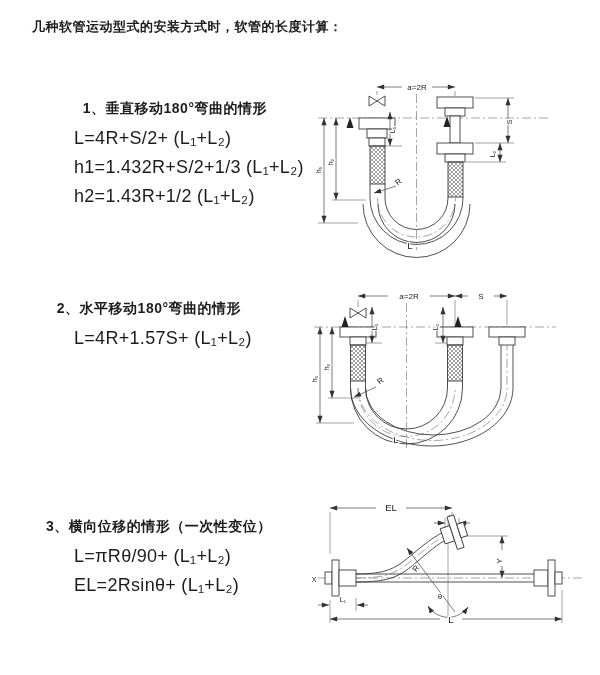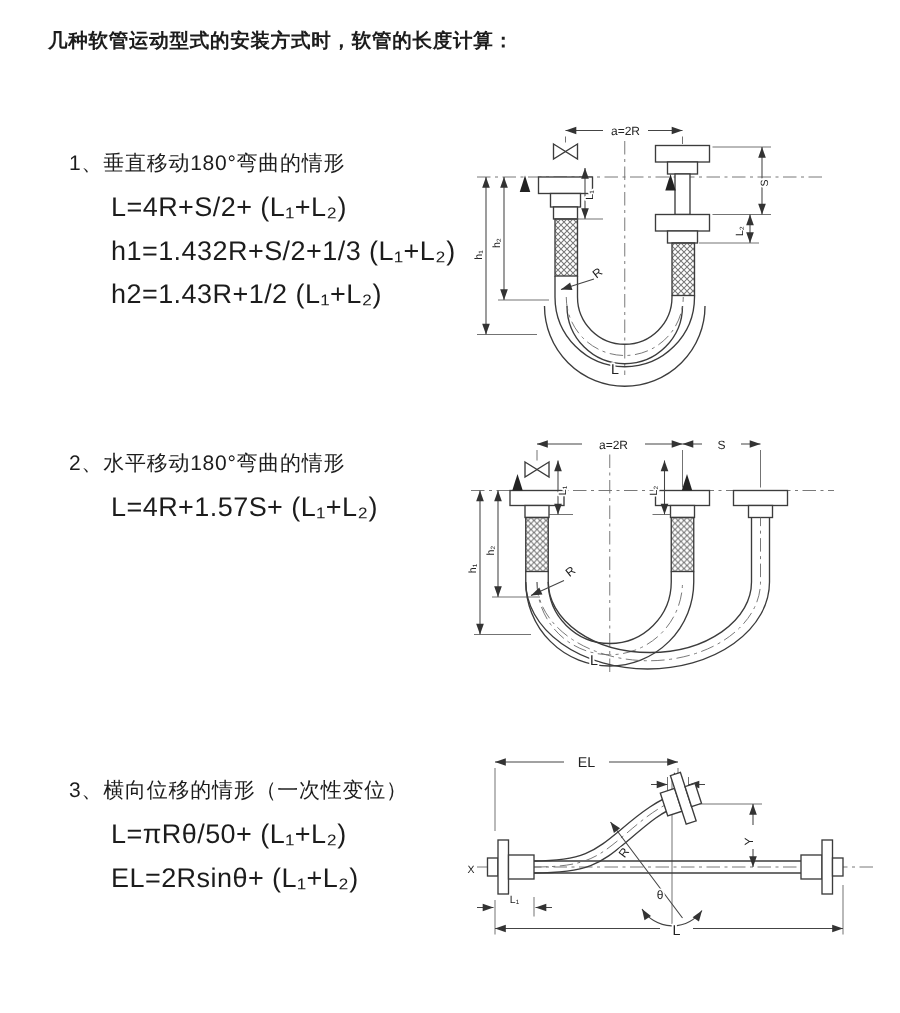--- a/index.html
+++ b/index.html
@@ -1,21 +1,21 @@
 <!DOCTYPE html>
 <html><head>
 <meta charset="utf-8">
 <style>
   html,body{margin:0;padding:0;background:#fff;}
   body{width:600px;height:675px;position:relative;overflow:hidden;
        font-family:"Liberation Sans","DejaVu Sans",sans-serif;color:#1c1c1c;}
   .title{position:absolute;left:32px;top:18px;font-size:13px;font-weight:bold;letter-spacing:.5px;}
   .section{position:absolute;left:46px;}
   .s1{top:100px}.s2{top:300px}.s3{top:518px}
-  .heading{font-size:14px;font-weight:normal;letter-spacing:.5px;margin-bottom:6px;}
+  .heading{font-size:14px;font-weight:bold;letter-spacing:.5px;margin-bottom:6px;text-align:center;}
   .formula{font-size:18px;line-height:29px;padding-left:28px;letter-spacing:.3px;}
   .diag{position:absolute;}
   .d1{left:310px;top:70px}.d2{left:308px;top:283px}.d3{left:300px;top:492px}
   
   .part{fill:#fff;stroke:#3c3c3c;stroke-width:.9}
   .hose{fill:none;stroke:#3c3c3c;stroke-width:.9}
   .braid{fill:url(#braid);stroke:#3c3c3c;stroke-width:.9}
   .dim{stroke:#444;stroke-width:.7;fill:none}
   .ext{stroke:#555;stroke-width:.55;fill:none}
   .cl{stroke:#6a6a6a;stroke-width:.6;stroke-dasharray:9 3 2 3;fill:none}
@@ -37,21 +37,21 @@
   <div class="formula">h2=1.43R+1/2 (L₁+L₂)</div>
 </div>
 
 <div class="section s2">
   <div class="heading">2、水平移动180°弯曲的情形</div>
   <div class="formula">L=4R+1.57S+ (L₁+L₂)</div>
 </div>
 
 <div class="section s3">
   <div class="heading">3、横向位移的情形（一次性变位）</div>
-  <div class="formula">L=πRθ/50+ (L₁+L₂)</div>
+  <div class="formula">L=πRθ/90+ (L₁+L₂)</div>
   <div class="formula">EL=2Rsinθ+ (L₁+L₂)</div>
 </div>
 
 <svg class="diag d1" width="255" height="192" viewBox="0 0 255 192">
   <defs>
     <pattern id="braid" width="4" height="4" patternUnits="userSpaceOnUse">
       <path d="M0,0 L4,4 M4,0 L0,4" stroke="#777" stroke-width="0.7"></path>
     </pattern>
     <marker id="ah" viewBox="0 0 10 10" refX="9.5" refY="5" markerWidth="8" markerHeight="8" markerUnits="userSpaceOnUse" orient="auto-start-reverse">
       <path d="M0.5,1.8 L9.5,5 L0.5,8.2 z" fill="#333"></path>

